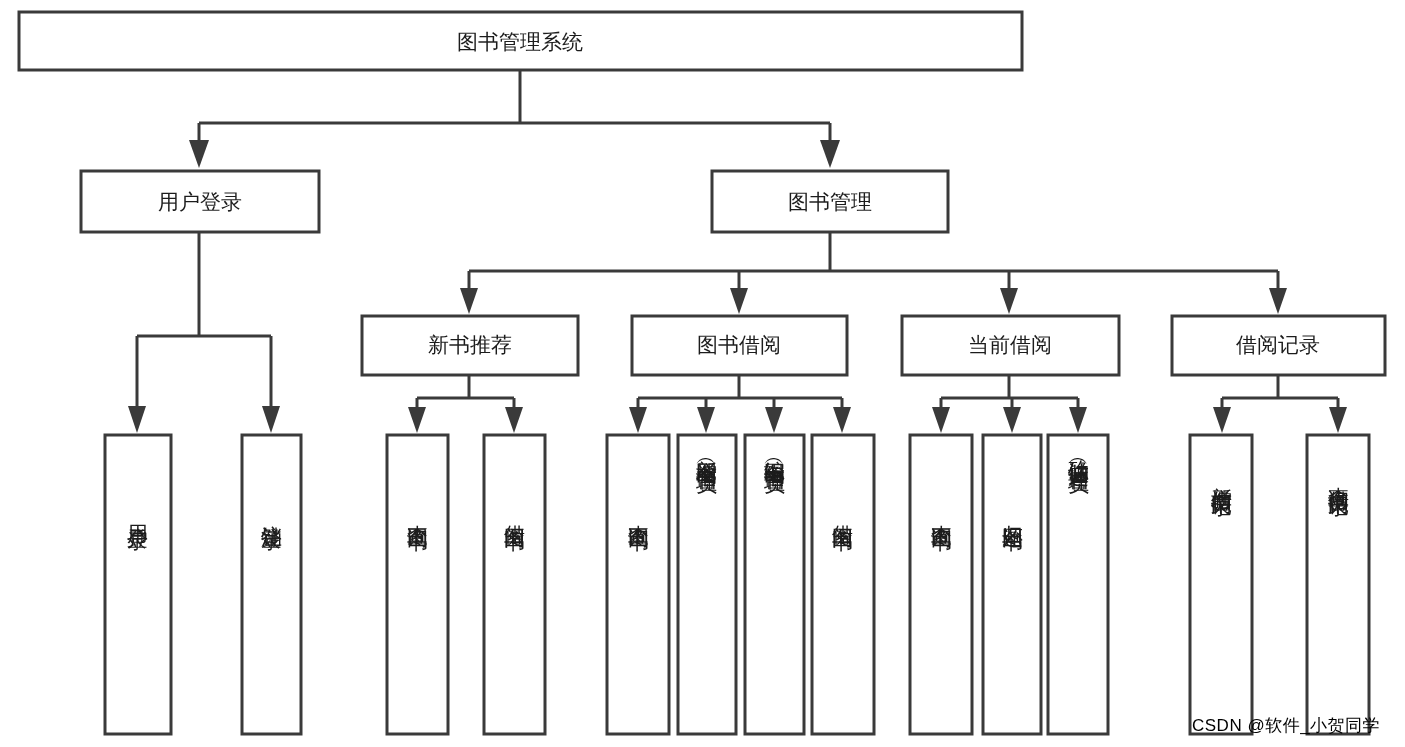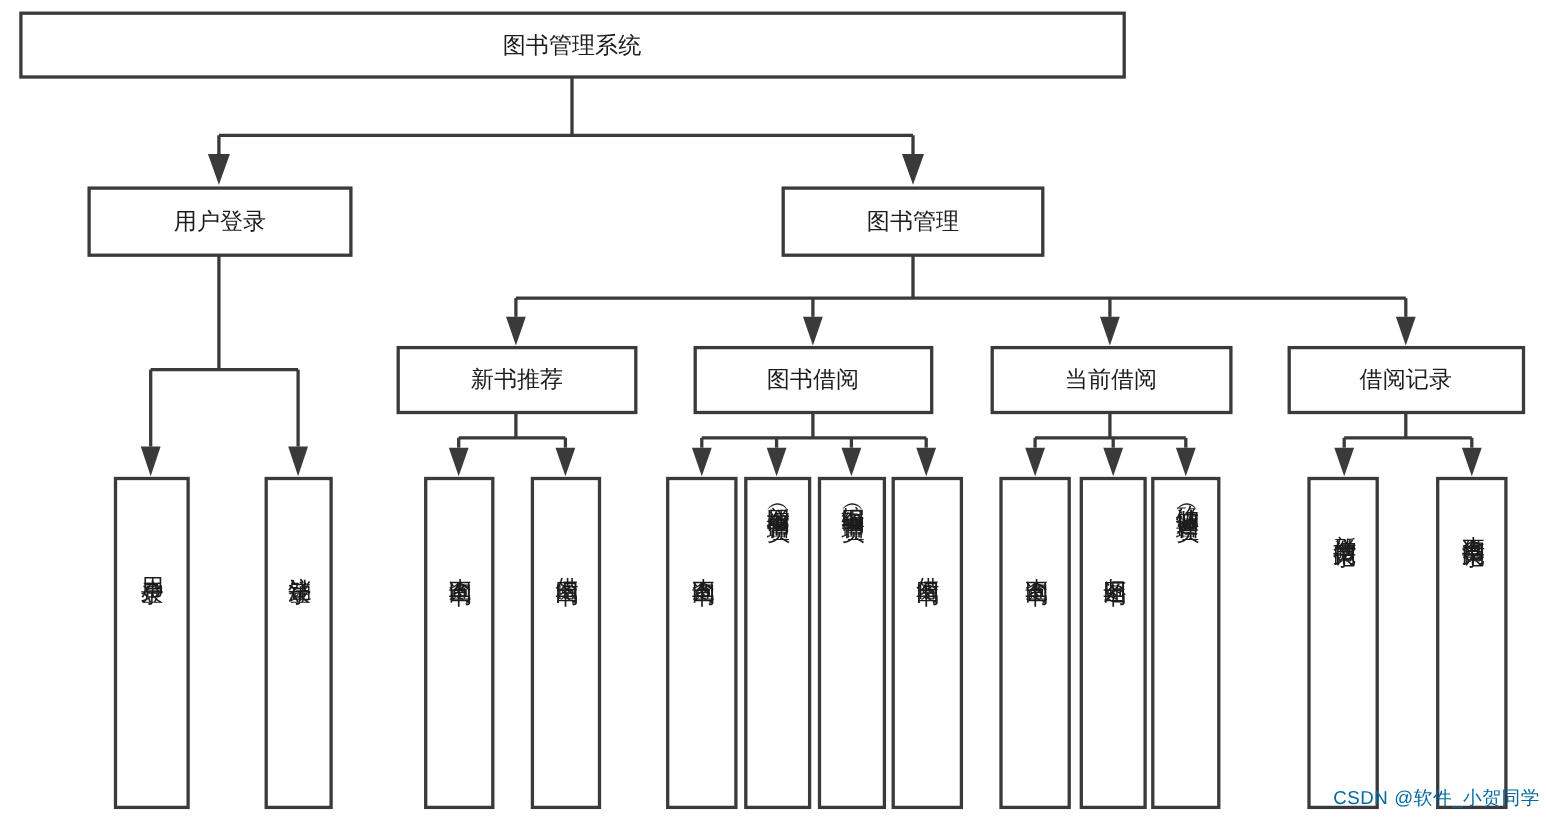--- a/index.html
+++ b/index.html
@@ -48,26 +48,25 @@
     font-size: 21px;
     fill: #1c1c1c;
     writing-mode: vertical-rl;
     text-orientation: upright;
     letter-spacing: 2px;
   }
   .watermark {
     position: absolute;
     font-family: "Liberation Sans", "DejaVu Sans", sans-serif;
     font-size: 17px;
-    color: #0369a1;
+    color: #000000;
     white-space: nowrap;
     left: 1192px;
     top: 714px;
     letter-spacing: 0.5px;
-    padding-left: 20px;
   }
 </style>
 </head>
 <body>
 
 <svg id="diagram" viewBox="0 0 1405 747" xmlns="http://www.w3.org/2000/svg">
 
   <g>
     <path class="connector" d="M 520 70 L 520 123"></path>
     <path class="connector" d="M 199 123 L 830 123"></path>

